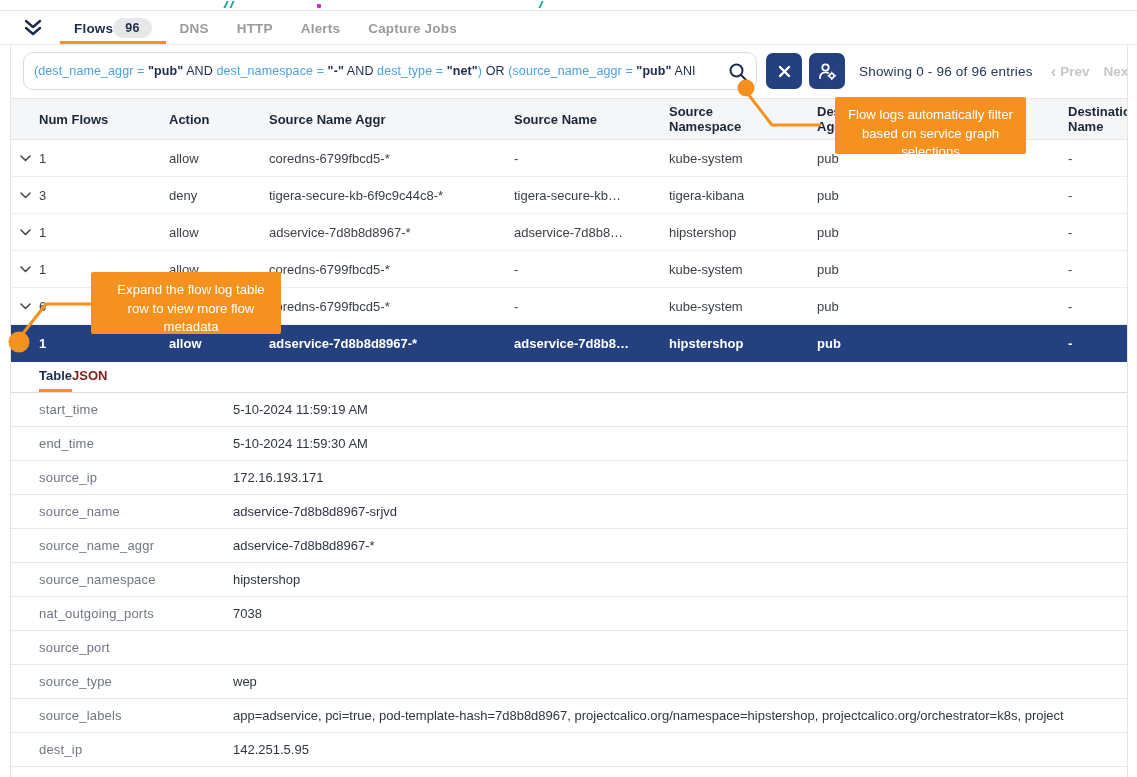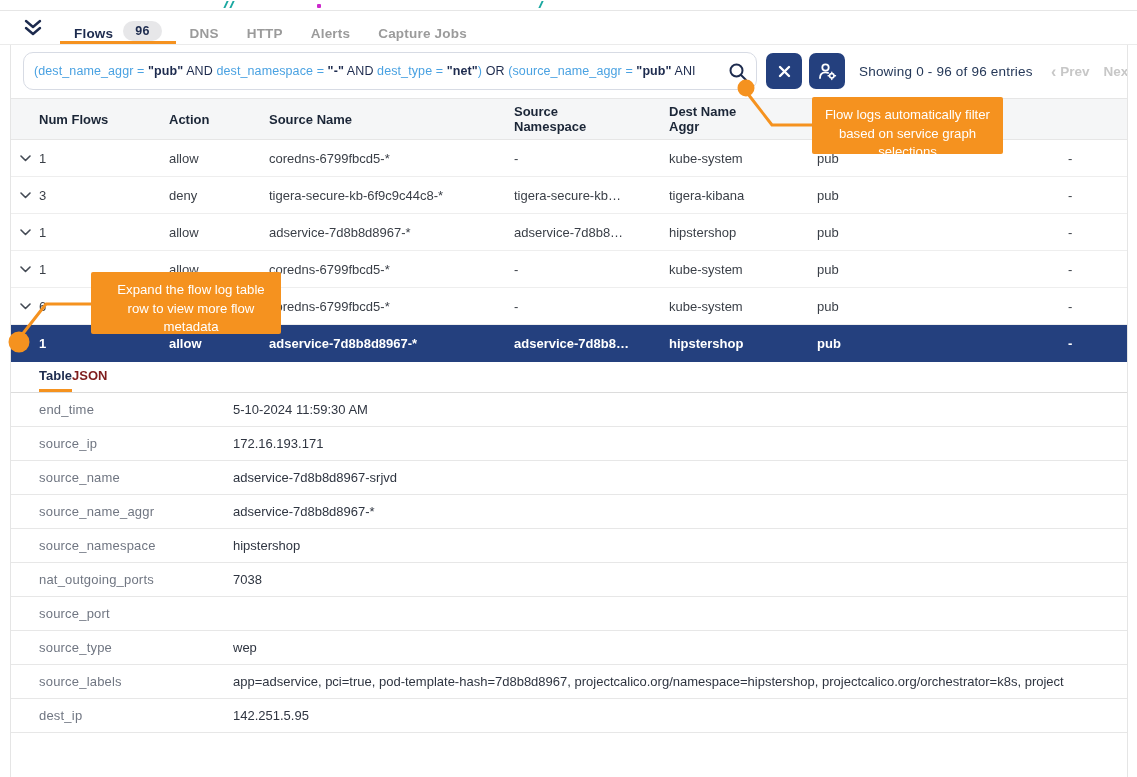--- a/index.html
+++ b/index.html
@@ -14,21 +14,21 @@
   .a-teal1 { left:225px; top:1px; width:2px; height:7px; background:#18a7a0; transform:skewX(-25deg); }
   .a-teal1b{ left:231px; top:1px; width:2px; height:7px; background:#18a7a0; transform:skewX(-25deg); }
   .a-pink  { left:317px; top:4px; width:4px; height:4px; background:#cc29cc; border-radius:1px; }
   .a-teal2 { left:540px; top:1px; width:2px; height:7px; background:#18a7a0; transform:skewX(-25deg); }
 
   
   .tabbar { position:absolute; left:0; top:12px; width:1137px; height:33px;
     border-bottom:1px solid #ebebeb; display:flex; align-items:center; padding-left:22px; }
   .collapse-icon { width:22px; height:20px; margin-right:16px; cursor:pointer; }
   .tabs { display:flex; height:100%; align-items:center; }
-  .tab { height:100%; display:flex; align-items:flex-end; gap:10px; padding:0 14px;
+  .tab { height:100%; display:flex; align-items:center; padding:0 14px;
     font-size:13.5px; font-weight:700; color:#9b9b9b; letter-spacing:.2px; cursor:pointer;
     border-bottom:3px solid transparent; padding-top:3px; }
   .tab.active { color:#1d2b4e; border-bottom-color:#f5921f; }
   .badge { background:#e7e7e9; color:#1d2b4e; font-size:12.5px; font-weight:600;
     border-radius:12px; padding:3px 12px; }
 
   
   .panel { position:absolute; left:10px; top:45px; width:1118px; height:732px;
     border-left:1px solid #e5e5e5; border-right:1px solid #e5e5e5; background:#fff; overflow:hidden; }
 
@@ -71,21 +71,21 @@
     border-bottom:3px solid transparent; cursor:pointer; }
   .dtab.active { color:#1d2b4e; border-bottom-color:#f5921f; }
   .field-row { display:grid; grid-template-columns:194px minmax(0,1fr); height:34px;
     align-items:center; padding-left:28px; border-bottom:1px solid #e7e7e7; }
   .fkey { font-size:13px; color:#707682; letter-spacing:.2px; }
   .fval { font-size:13px; color:#2f3541; white-space:nowrap; overflow:hidden; }
 
   
   .tooltip { position:absolute; background:#f5921f; color:#fff; font-size:13.2px;
     line-height:18.5px; text-align:center; padding:9px 10px; border-radius:2px; z-index:40; }
-  .tt1 { left:812px; top:97px; width:191px; height:57px; }
+  .tt1 { left:835px; top:97px; width:191px; height:57px; }
   .tt2 { left:91px; top:272px; width:190px; height:62px;padding-left:20px; }
   .callout-svg { position:absolute; left:0; top:0; width:1137px; height:777px;
     z-index:45; pointer-events:none; }
 </style>
 </head>
 <body>
 
 <div class="top-strip">
   <div class="artifact a-teal1"></div>
   <div class="artifact a-teal1b"></div>
@@ -156,20 +156,21 @@
       <span class="nav">
           <span>Next</span>
         </span>
     </div>
   </div>
 
   <div class="grid-row thead" id="thead">
       <div class="hc"></div>
       <div class="hc hw">Num Flows</div>
       <div class="hc">Action</div>
+      <div class="hc">Source Name Aggr</div>
       <div class="hc">Source Name</div>
       <div class="hc hw">Source Namespace</div>
       <div class="hc hw">Dest Name Aggr</div>
       <div class="hc hw">Destination Name</div>
     </div>
 
   <div id="rows">
       <div class="grid-row trow">
         <div class="expander">
           <svg width="11" height="7" viewBox="0 0 11 7">
@@ -251,20 +252,24 @@
         <div class="cell">-</div>
       </div>
     </div>
 
   <div class="detail">
     <div class="detail-tabs" id="detail-tabs">
         <div class="dtab active">Table</div>
         <div class="dtab">JSON</div>
       </div>
     <div id="fields">
+        <div class="field-row">
+          <div class="fkey">start_time</div>
+          <div class="fval">5-10-2024 11:59:19 AM</div>
+        </div>
         <div class="field-row">
           <div class="fkey">end_time</div>
           <div class="fval">5-10-2024 11:59:30 AM</div>
         </div>
         <div class="field-row">
           <div class="fkey">source_ip</div>
           <div class="fval">172.16.193.171</div>
         </div>
         <div class="field-row">
           <div class="fkey">source_name</div>

